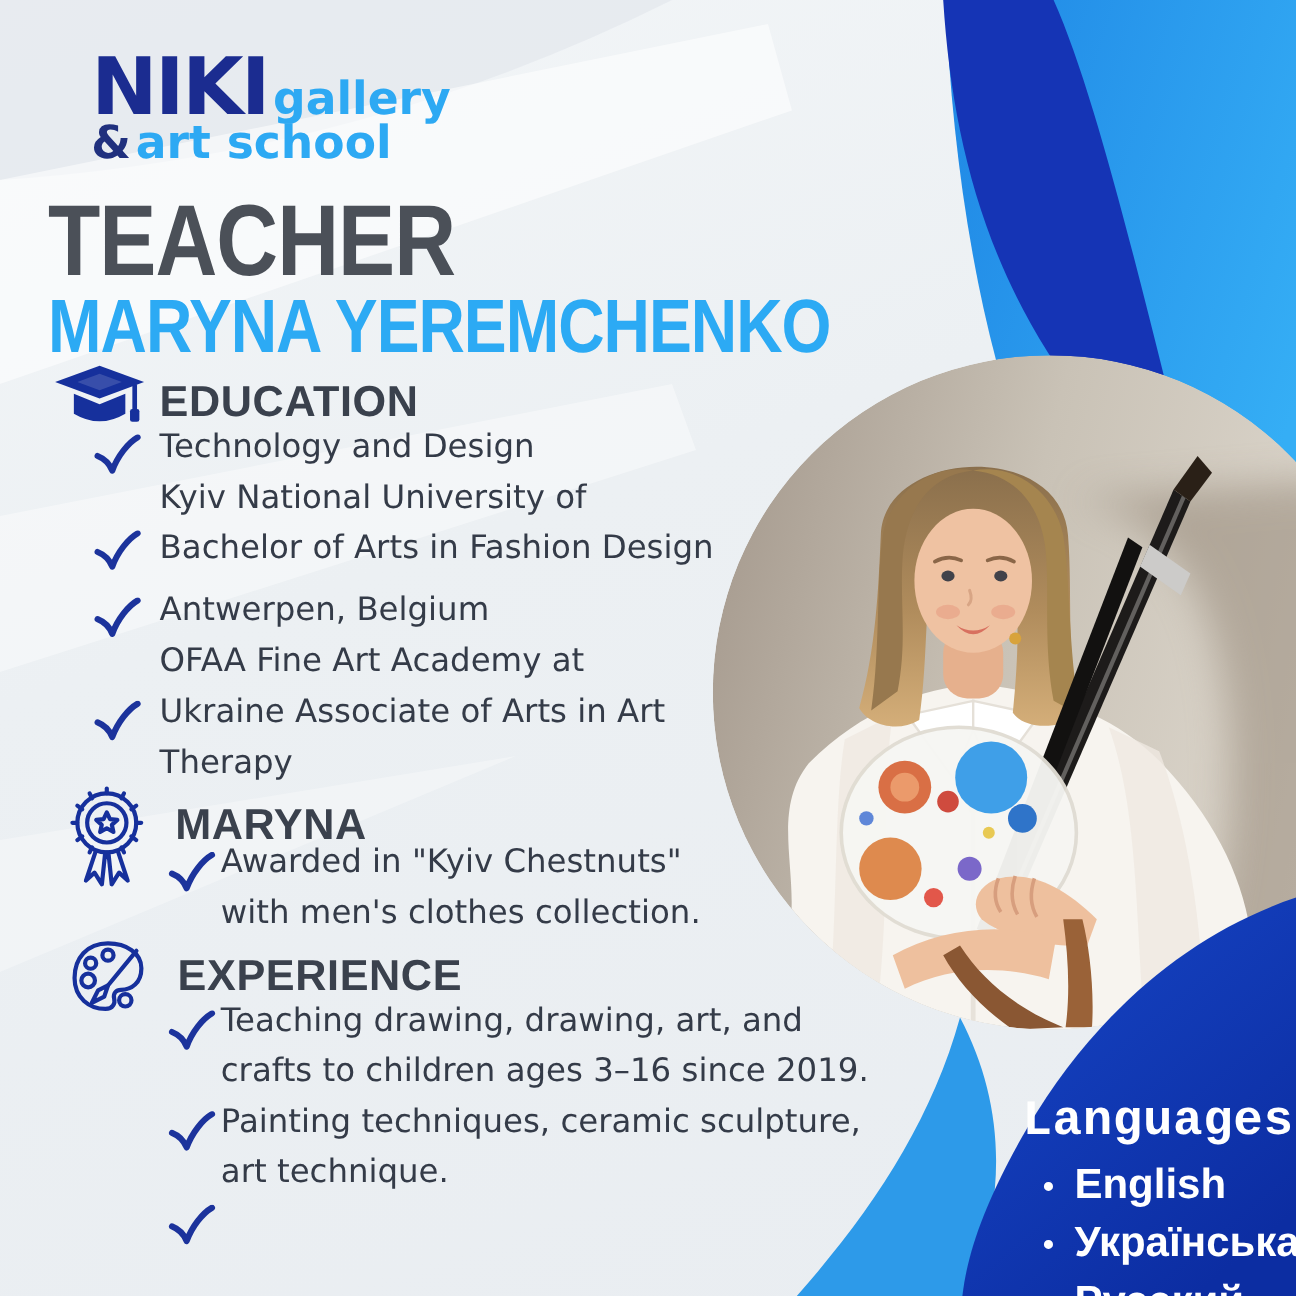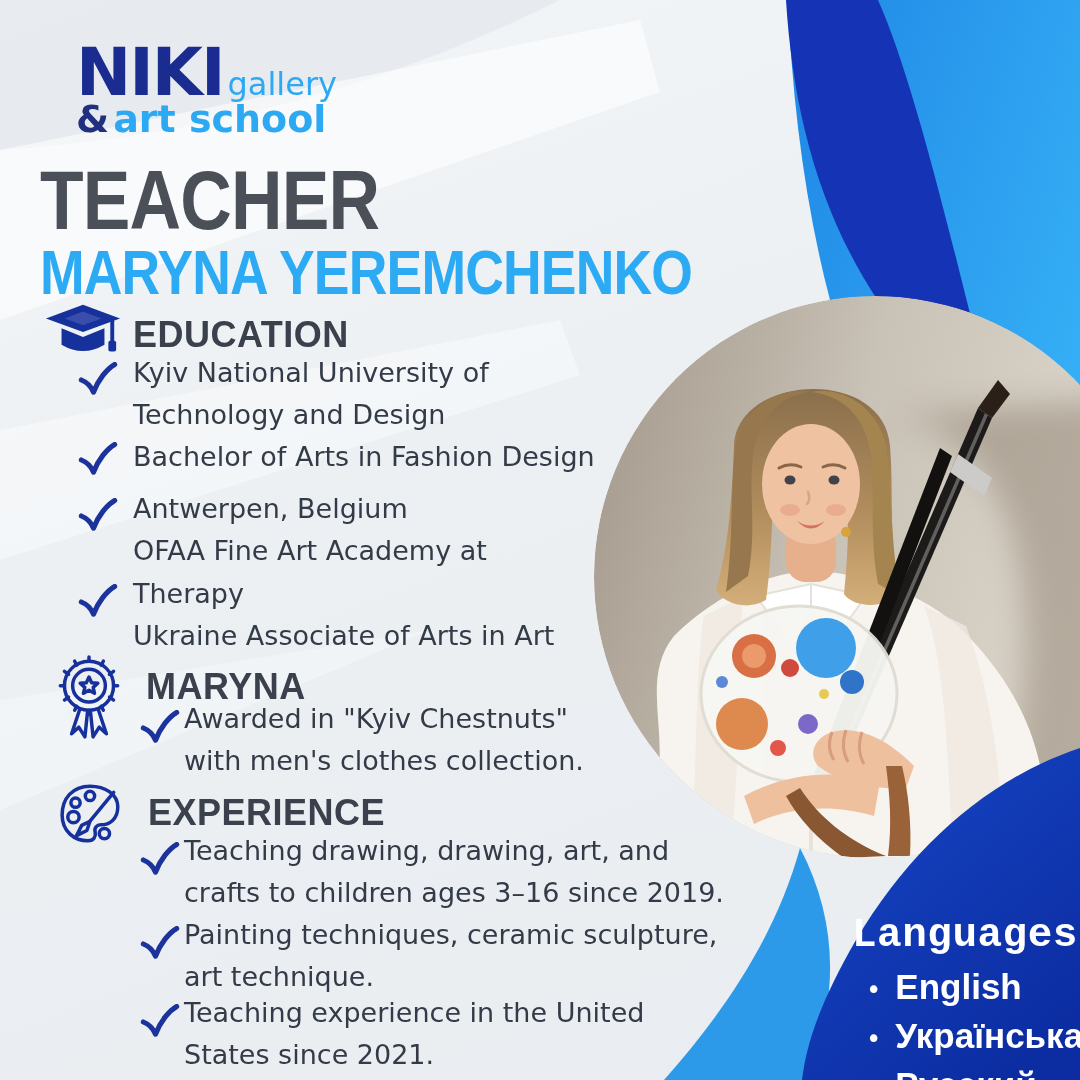--- a/index.html
+++ b/index.html
@@ -5,21 +5,21 @@
   html,body{margin:0;padding:0;background:#d8dbe0;}
   .poster{position:relative;width:1080px;height:1080px;overflow:hidden;
     background:linear-gradient(160deg,#f3f6f8 0%,#ecf0f3 40%,#e9edf1 100%);
     font-family:"DejaVu Sans","Liberation Sans",sans-serif;}
   svg{display:block}
   .abs{position:absolute;}
   
   .logo{left:76px;top:40px;z-index:5;line-height:1;}
   .logo-row1{display:flex;align-items:baseline;}
   .logo-niki{font-size:66px;font-weight:bold;letter-spacing:-2px;color:#1b2c90;}
-  .logo-gallery{font-size:32px;font-weight:normal;color:#2da9f3;margin-left:4px;}
+  .logo-gallery{font-size:38px;font-weight:bold;color:#2da9f3;margin-left:4px;}
   .logo-row2{display:flex;align-items:baseline;margin-top:-6px;}
   .logo-amp{font-size:38px;font-weight:bold;color:#20307e;}
   .logo-school{font-size:38px;font-weight:bold;color:#2da9f3;margin-left:4px;}
   
   .display{font-family:"Liberation Sans",sans-serif;font-weight:700;
     transform:scaleX(.85);transform-origin:0 50%;letter-spacing:-1px;white-space:nowrap;}
   .role{left:40px;top:152px;font-size:84px;color:#4b5058;z-index:5;}
   .tname{left:40px;top:236px;font-size:63px;color:#2caaf4;z-index:5;}
   
   .sec-label{font-family:"Liberation Sans",sans-serif;font-weight:700;font-size:36px;
@@ -77,22 +77,22 @@
     <rect x="66" y="39" width="8" height="11" rx="2" fill="#16309c"></rect>
     <polygon points="40,2 78,16 40,30 2,16" fill="#16309c"></polygon>
     <polygon points="40,9 59,16 40,23 21,16" fill="#ffffff" opacity="0.15"></polygon>
   </svg>
   <div class="abs sec-label" style="left:133px;top:314px">EDUCATION</div>
 
   <svg class="abs check" style="left:78px;top:362px" width="40" height="36" viewBox="0 0 36 32">
     <path d="M3,16 C8,18 12,22 14,27 C18,16 26,6 33,2" fill="none" stroke="#1c339c" stroke-width="4.6" stroke-linecap="round" stroke-linejoin="round"></path>
   </svg>
   <div class="abs item" style="left:133px;top:352px">
+    <div>Technology and Design</div>
     <div>Kyiv National University of</div>
-    <div>Technology and Design</div>
   </div>
 
   <svg class="abs check" style="left:78px;top:442px" width="40" height="36" viewBox="0 0 36 32">
     <path d="M3,16 C8,18 12,22 14,27 C18,16 26,6 33,2" fill="none" stroke="#1c339c" stroke-width="4.6" stroke-linecap="round" stroke-linejoin="round"></path>
   </svg>
   <div class="abs item" style="left:133px;top:436px">
     <div>Bachelor of Arts in Fashion Design</div>
   </div>
 
   <svg class="abs check" style="left:78px;top:498px" width="40" height="36" viewBox="0 0 36 32">
@@ -100,22 +100,22 @@
   </svg>
   <div class="abs item" style="left:133px;top:488px">
     <div>Antwerpen, Belgium</div>
     <div>OFAA Fine Art Academy at</div>
   </div>
 
   <svg class="abs check" style="left:78px;top:584px" width="40" height="36" viewBox="0 0 36 32">
     <path d="M3,16 C8,18 12,22 14,27 C18,16 26,6 33,2" fill="none" stroke="#1c339c" stroke-width="4.6" stroke-linecap="round" stroke-linejoin="round"></path>
   </svg>
   <div class="abs item" style="left:133px;top:573px">
+    <div>Ukraine Associate of Arts in Art</div>
     <div>Therapy</div>
-    <div>Ukraine Associate of Arts in Art</div>
   </div>
 
   <svg class="abs" style="left:58px;top:654px;z-index:5" width="62" height="88" viewBox="0 0 60 86">
     <g stroke="#16309c" stroke-width="3.4" fill="none" stroke-linecap="round" stroke-linejoin="round">
       <circle cx="30" cy="31" r="24"></circle>
       <g>
         <path d="M30,3 L30,7"></path>
           <path d="M44,7 L42,11"></path>
           <path d="M54,17 L50,20"></path>
         <path d="M58,31 L54,31"></path>
@@ -169,24 +169,20 @@
     <path d="M3,16 C8,18 12,22 14,27 C18,16 26,6 33,2" fill="none" stroke="#1c339c" stroke-width="4.6" stroke-linecap="round" stroke-linejoin="round"></path>
   </svg>
   <div class="abs item" style="left:184px;top:914px">
     <div>Painting techniques, ceramic sculpture,</div>
     <div>art technique.</div>
   </div>
 
   <svg class="abs check" style="left:140px;top:1004px" width="40" height="36" viewBox="0 0 36 32">
     <path d="M3,16 C8,18 12,22 14,27 C18,16 26,6 33,2" fill="none" stroke="#1c339c" stroke-width="4.6" stroke-linecap="round" stroke-linejoin="round"></path>
   </svg>
-  <div class="abs item" style="left:184px;top:992px">
-    <div>Teaching experience in the United</div>
-    <div>States since 2021.</div>
-  </div>
 
   <div class="abs photo">
     <svg width="562" height="562" viewBox="0 0 562 562">
       <defs>
         <linearGradient id="phBg" x1="0" y1="0" x2="1" y2="0.25">
           <stop offset="0" stop-color="#a2968a"></stop>
             <stop offset="0.5" stop-color="#c9c2b6"></stop>
             <stop offset="1" stop-color="#ded8ce"></stop>
         </linearGradient>
         <linearGradient id="hairG" x1="0" y1="0" x2="0" y2="1">

